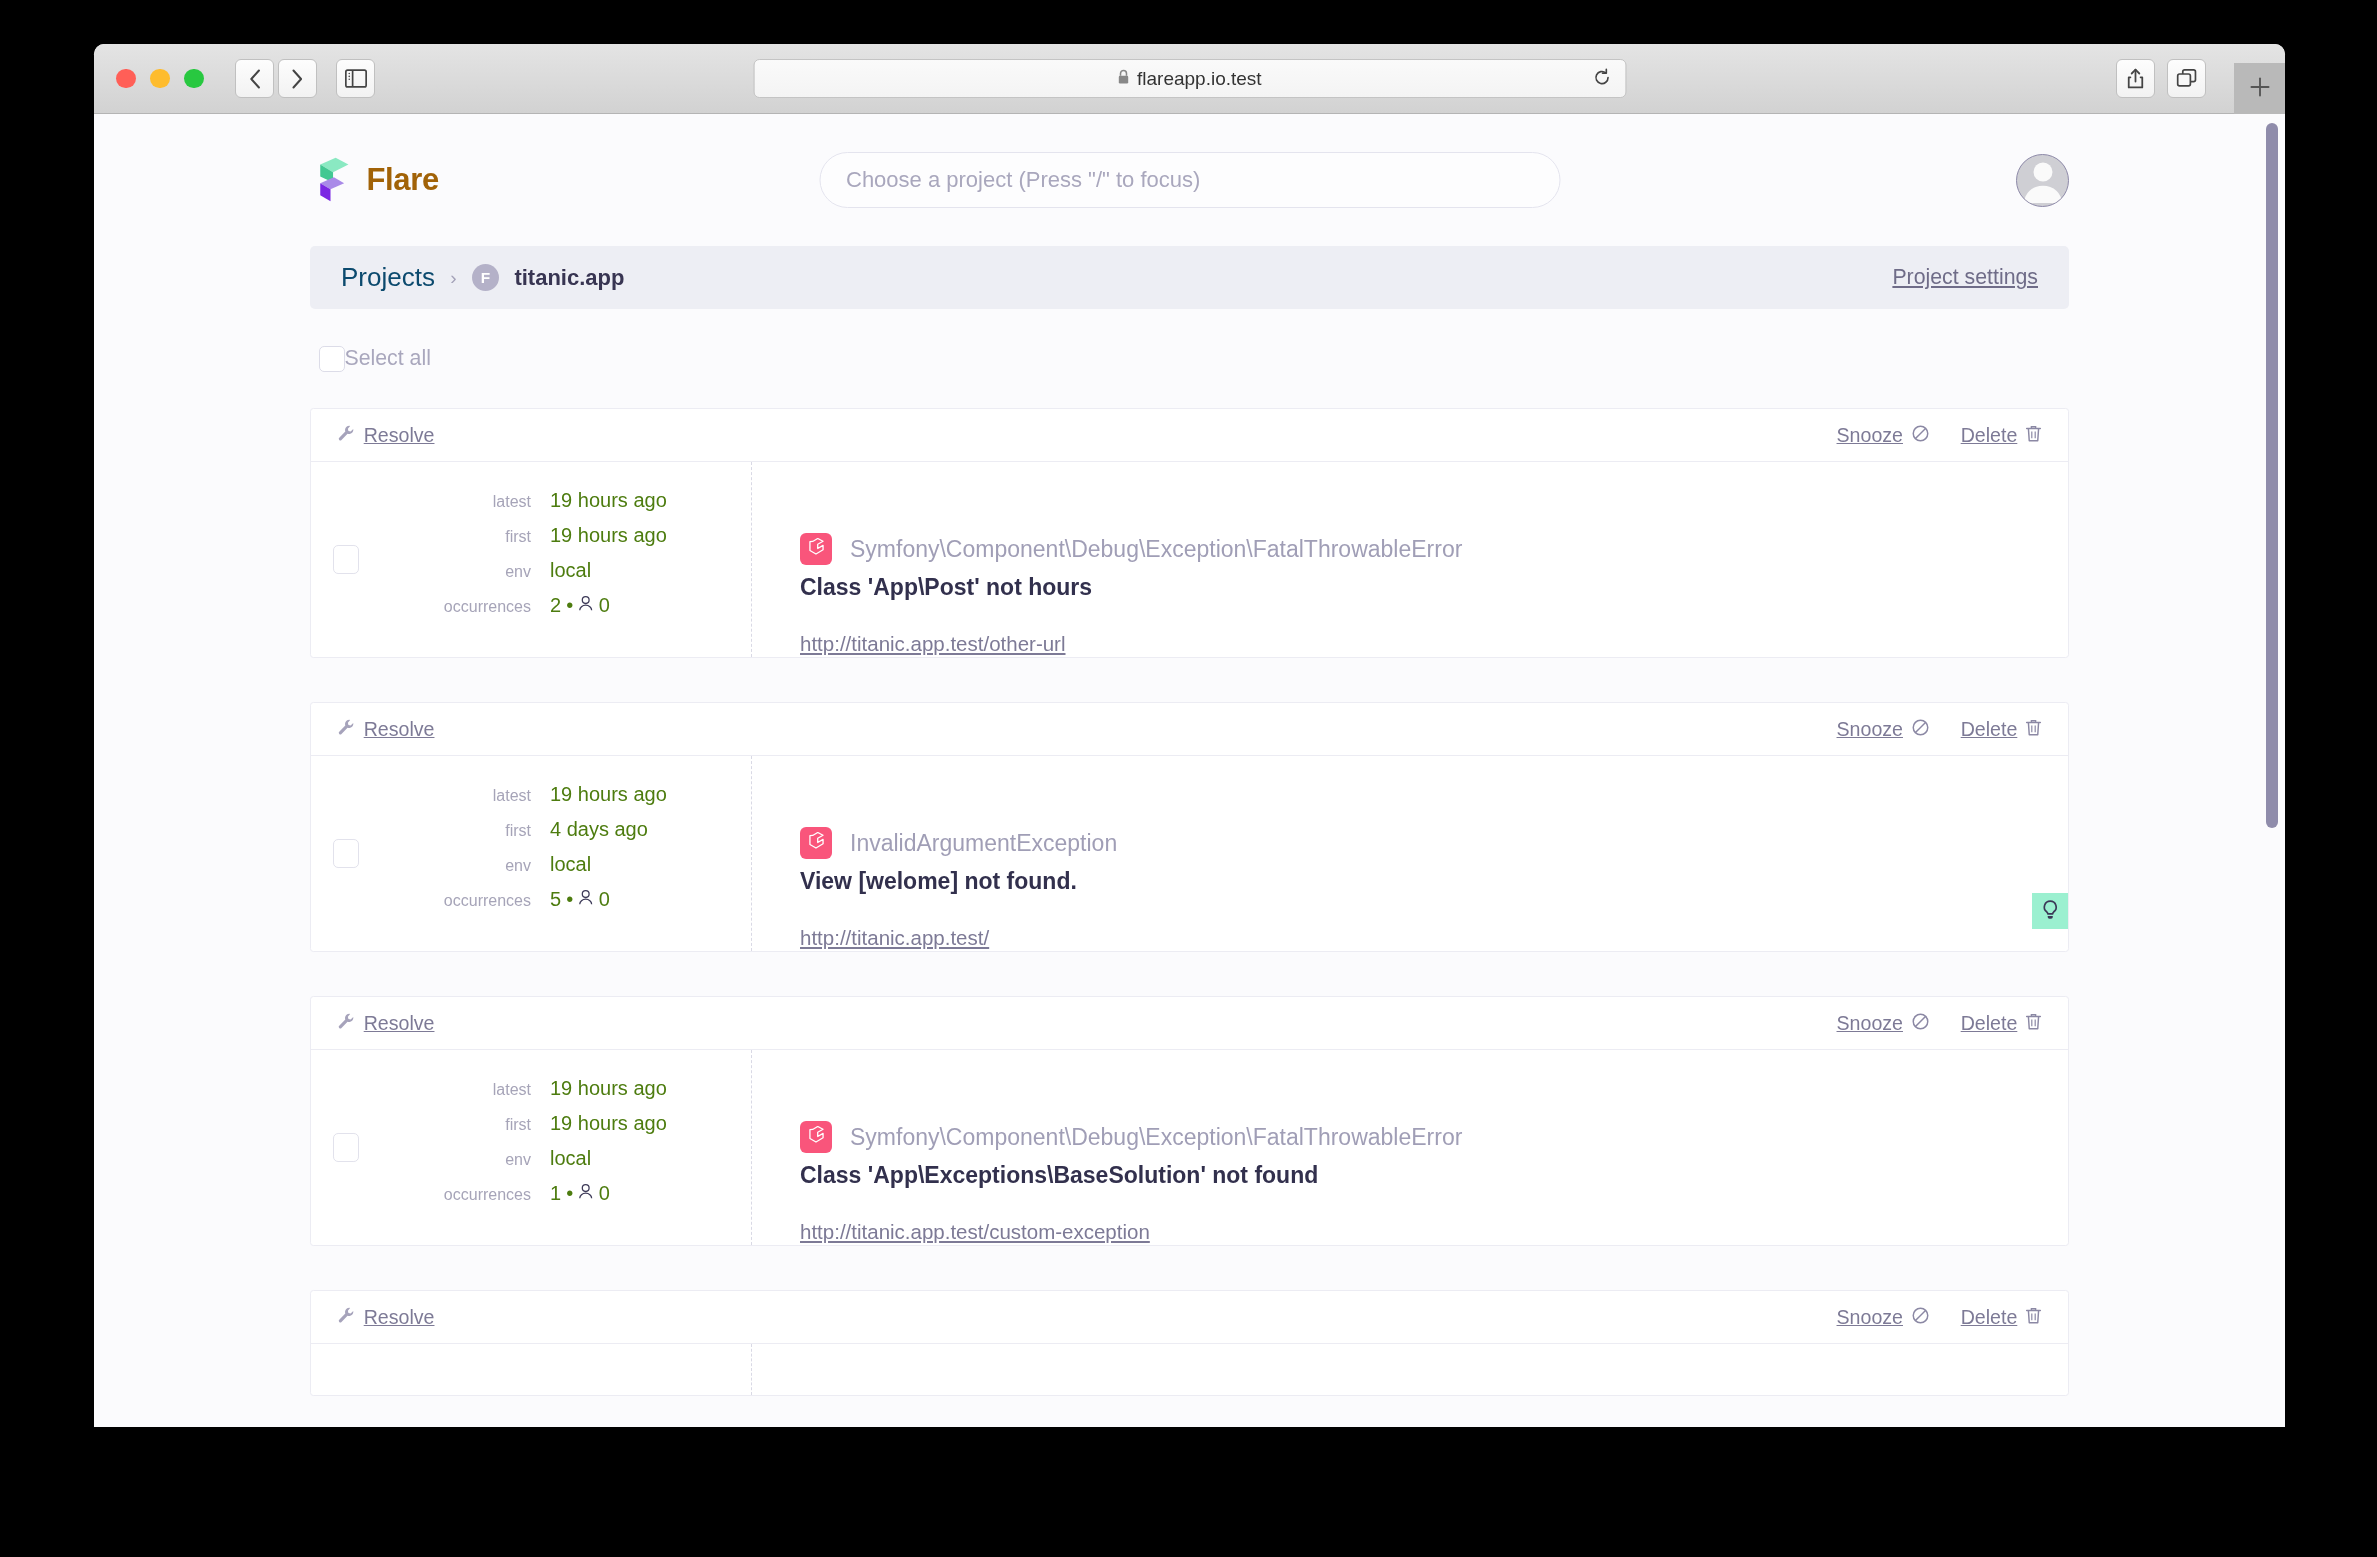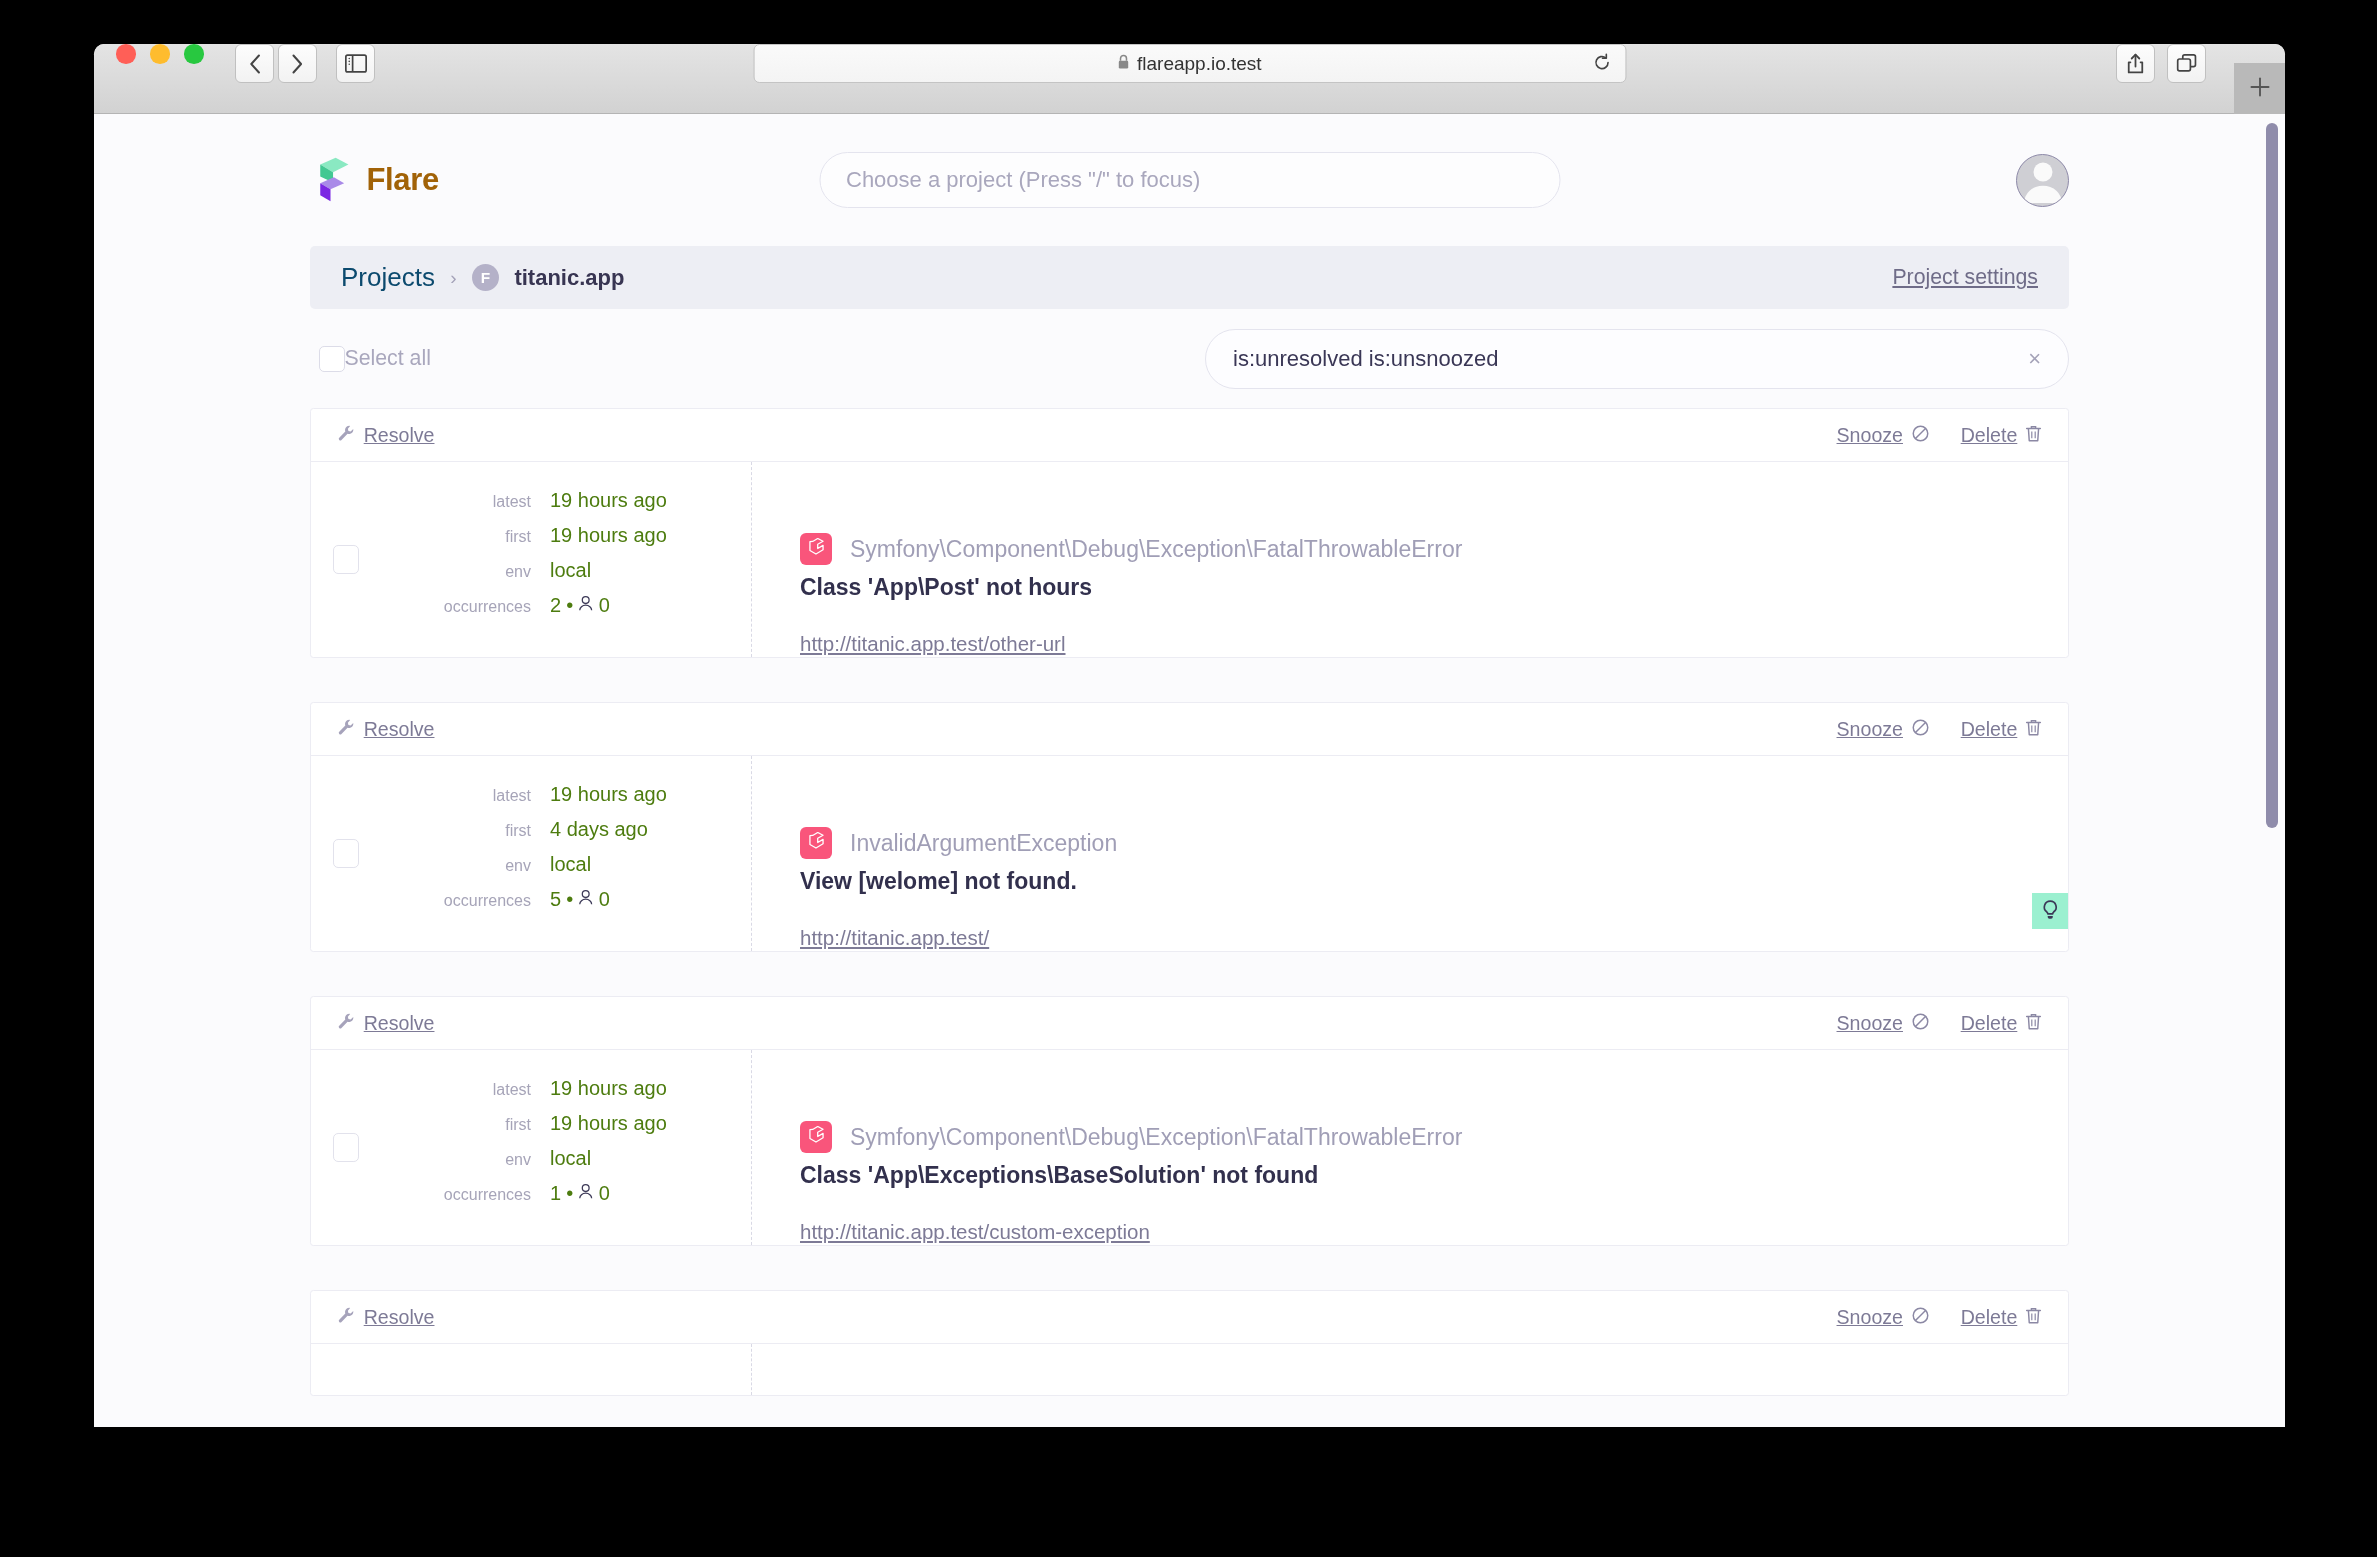--- a/index.html
+++ b/index.html
@@ -24,20 +24,21 @@
     overflow: hidden;
     box-shadow: 0 8.5px 51px rgba(0,0,0,0.5);
   }
 
   .titlebar {
     position: relative;
     height: 70px;
     background: linear-gradient(to bottom, #e4e4e4, #d2d2d2);
     border-bottom: 0.9px solid #b4b4b4;
     display: flex;
+    align-items: center;
   }
 
   .traffic-lights { display: flex; gap: 14.5px; margin-left: 22px; }
   .tl { width: 19.6px; height: 19.6px; border-radius: 50%; }
   .tl-red { background: #ff5f57; }
   .tl-yellow { background: #febc2e; }
   .tl-green { background: #28c840; }
 
   .nav-group { display: flex; gap: 4.3px; margin-left: 31px; }
   .chrome-btn {
@@ -447,24 +448,20 @@
           <span class="crumb-badge">F</span>
           <span class="crumb-project">titanic.app</span>
         </div>
         <span class="crumb-settings">Project settings</span>
       </div>
 
       <div class="filter-row">
         <div class="select-all">
           <span class="checkbox"></span>
           <span class="select-all-label">Select all</span>
-        </div>
-        <div class="search-box">
-          <span class="search-value">is:unresolved is:unsnoozed</span>
-          <span class="search-clear">×</span>
         </div>
       </div>
 
       <div id="error-list">
           <div class="card">
             <div class="card-actions">
               <span class="act">
                 <span><svg width="19" height="19" viewBox="0 0 22 22">
                     <path d="M15.2 2.2a5 5 0 0 0-5.6 6.6L2.6 15.8a1.8 1.8 0 0 0 2.6 2.6l7-7a5 5 0 0 0 6.6-5.6l-3 3-2.6-.6-.6-2.6z" fill="#a6a3bb"></path>
                   </svg></span>

